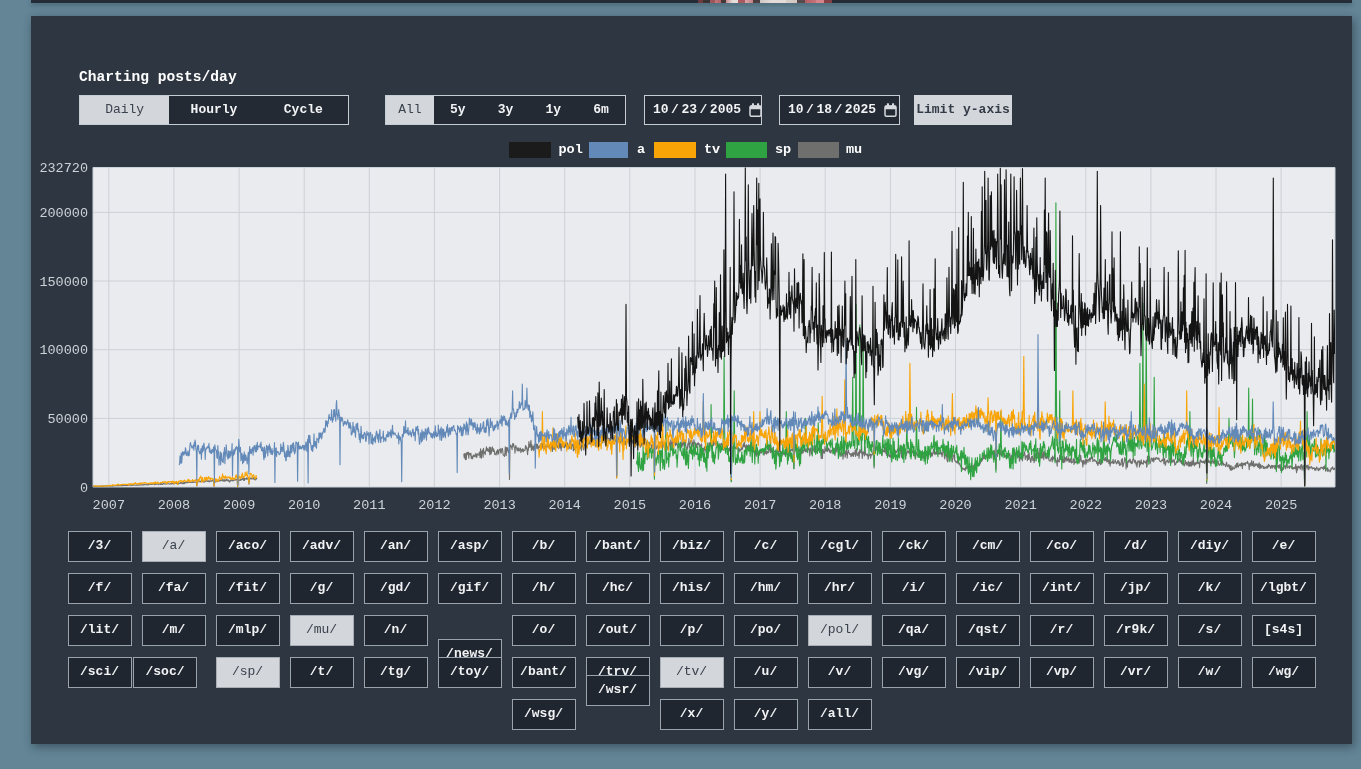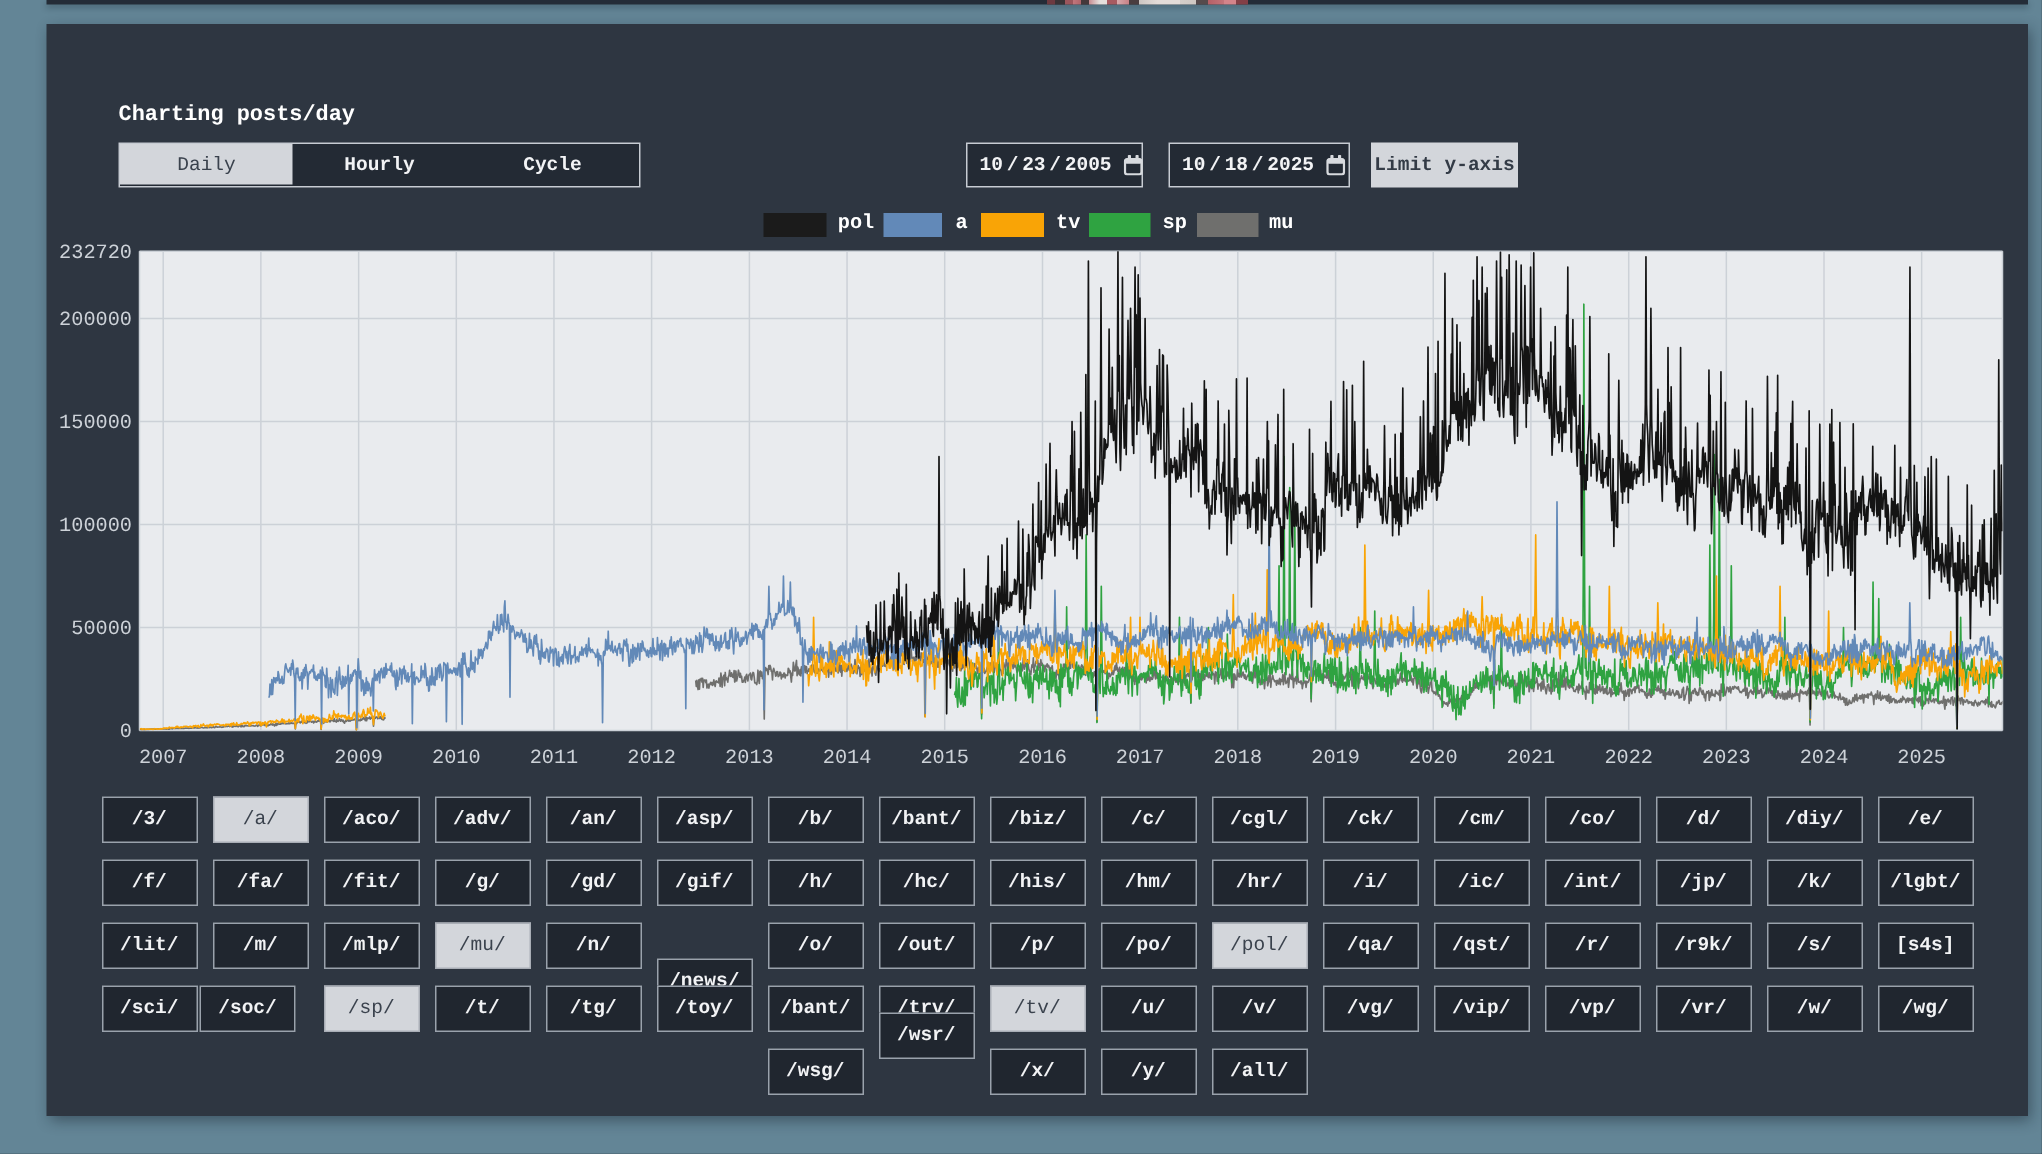--- a/index.html
+++ b/index.html
@@ -17,21 +17,21 @@
 #titlebar { position:absolute; left:0; top:0; width:100%; height:35.5px;
   background:#212833; border-bottom:2.5px solid #f4f5f6; color:#e9ebee;
   font-size:14.6px; line-height:41px; padding-left:8.5px; letter-spacing:.05px; }
 #charting { position:absolute; left:48px; top:52.5px; color:#fff; font-weight:bold;
   font-size:14.6px; }
 .seg { position:absolute; top:78.5px; height:30px; border:1.5px solid #c7ccd3;
   background:#232a34; display:flex; }
 .seg div { flex:1; text-align:center; line-height:27px; font-size:13px;
   font-weight:bold; color:#f2f3f5; }
 .seg div.on { background:#d3d6db; color:#3a424d; font-weight:normal; }
-#seg1 { left:48px; width:348px;align-items:center; }
+#seg1 { left:48px; width:270px; }
 #seg2 { left:354px; width:241px; }
 .dtf { position:absolute; top:78.5px; height:30px; border:1.5px solid #c7ccd3;
   background:#232a34; color:#f2f3f5; font-size:13px; font-weight:bold;
   display:flex; align-items:center; padding:0 8px; white-space:nowrap; }
 .dtf i { font-style:normal; margin:0 2.5px; }
 .dtf svg { margin-left:8px; flex:none; }
 #dt1 { left:613px; width:118px; }
 #dt2 { left:748px; width:121px; }
 #limy { position:absolute; left:883px; top:78.5px; width:98px; height:30px;
   background:#d3d6db; color:#333b46; font-size:13px; font-weight:bold;
@@ -47,20 +47,27 @@
 </style></head>
 <body>
 <div id="topstrip"></div>
 <div id="photofrag"></div>
 <div id="panel">
   <div id="charting">Charting posts/day</div>
   <div class="seg" id="seg1">
       <div class="on">Daily</div>
       <div>Hourly</div>
       <div>Cycle</div>
+    </div>
+  <div class="seg" id="seg2">
+      <div class="on">All</div>
+      <div>5y</div>
+      <div>3y</div>
+      <div>1y</div>
+      <div>6m</div>
     </div>
   <div class="dtf" id="dt1">
       <span>10<i>/</i>23<i>/</i>2005</span>
       <svg width="13" height="14" viewBox="0 0 13 14">
         <rect x="1" y="3.1" width="11" height="10.2" rx="1.6" fill="none" stroke="#d7dade" stroke-width="1.5"></rect>
         <rect x="0.7" y="2.6" width="11.6" height="3.6" rx="1.3" fill="#d7dade"></rect>
         <rect x="2.9" y="0.3" width="2.1" height="3.6" rx="0.5" fill="#d7dade"></rect>
         <rect x="8.0" y="0.3" width="2.1" height="3.6" rx="0.5" fill="#d7dade"></rect>
       </svg>
     </div>

